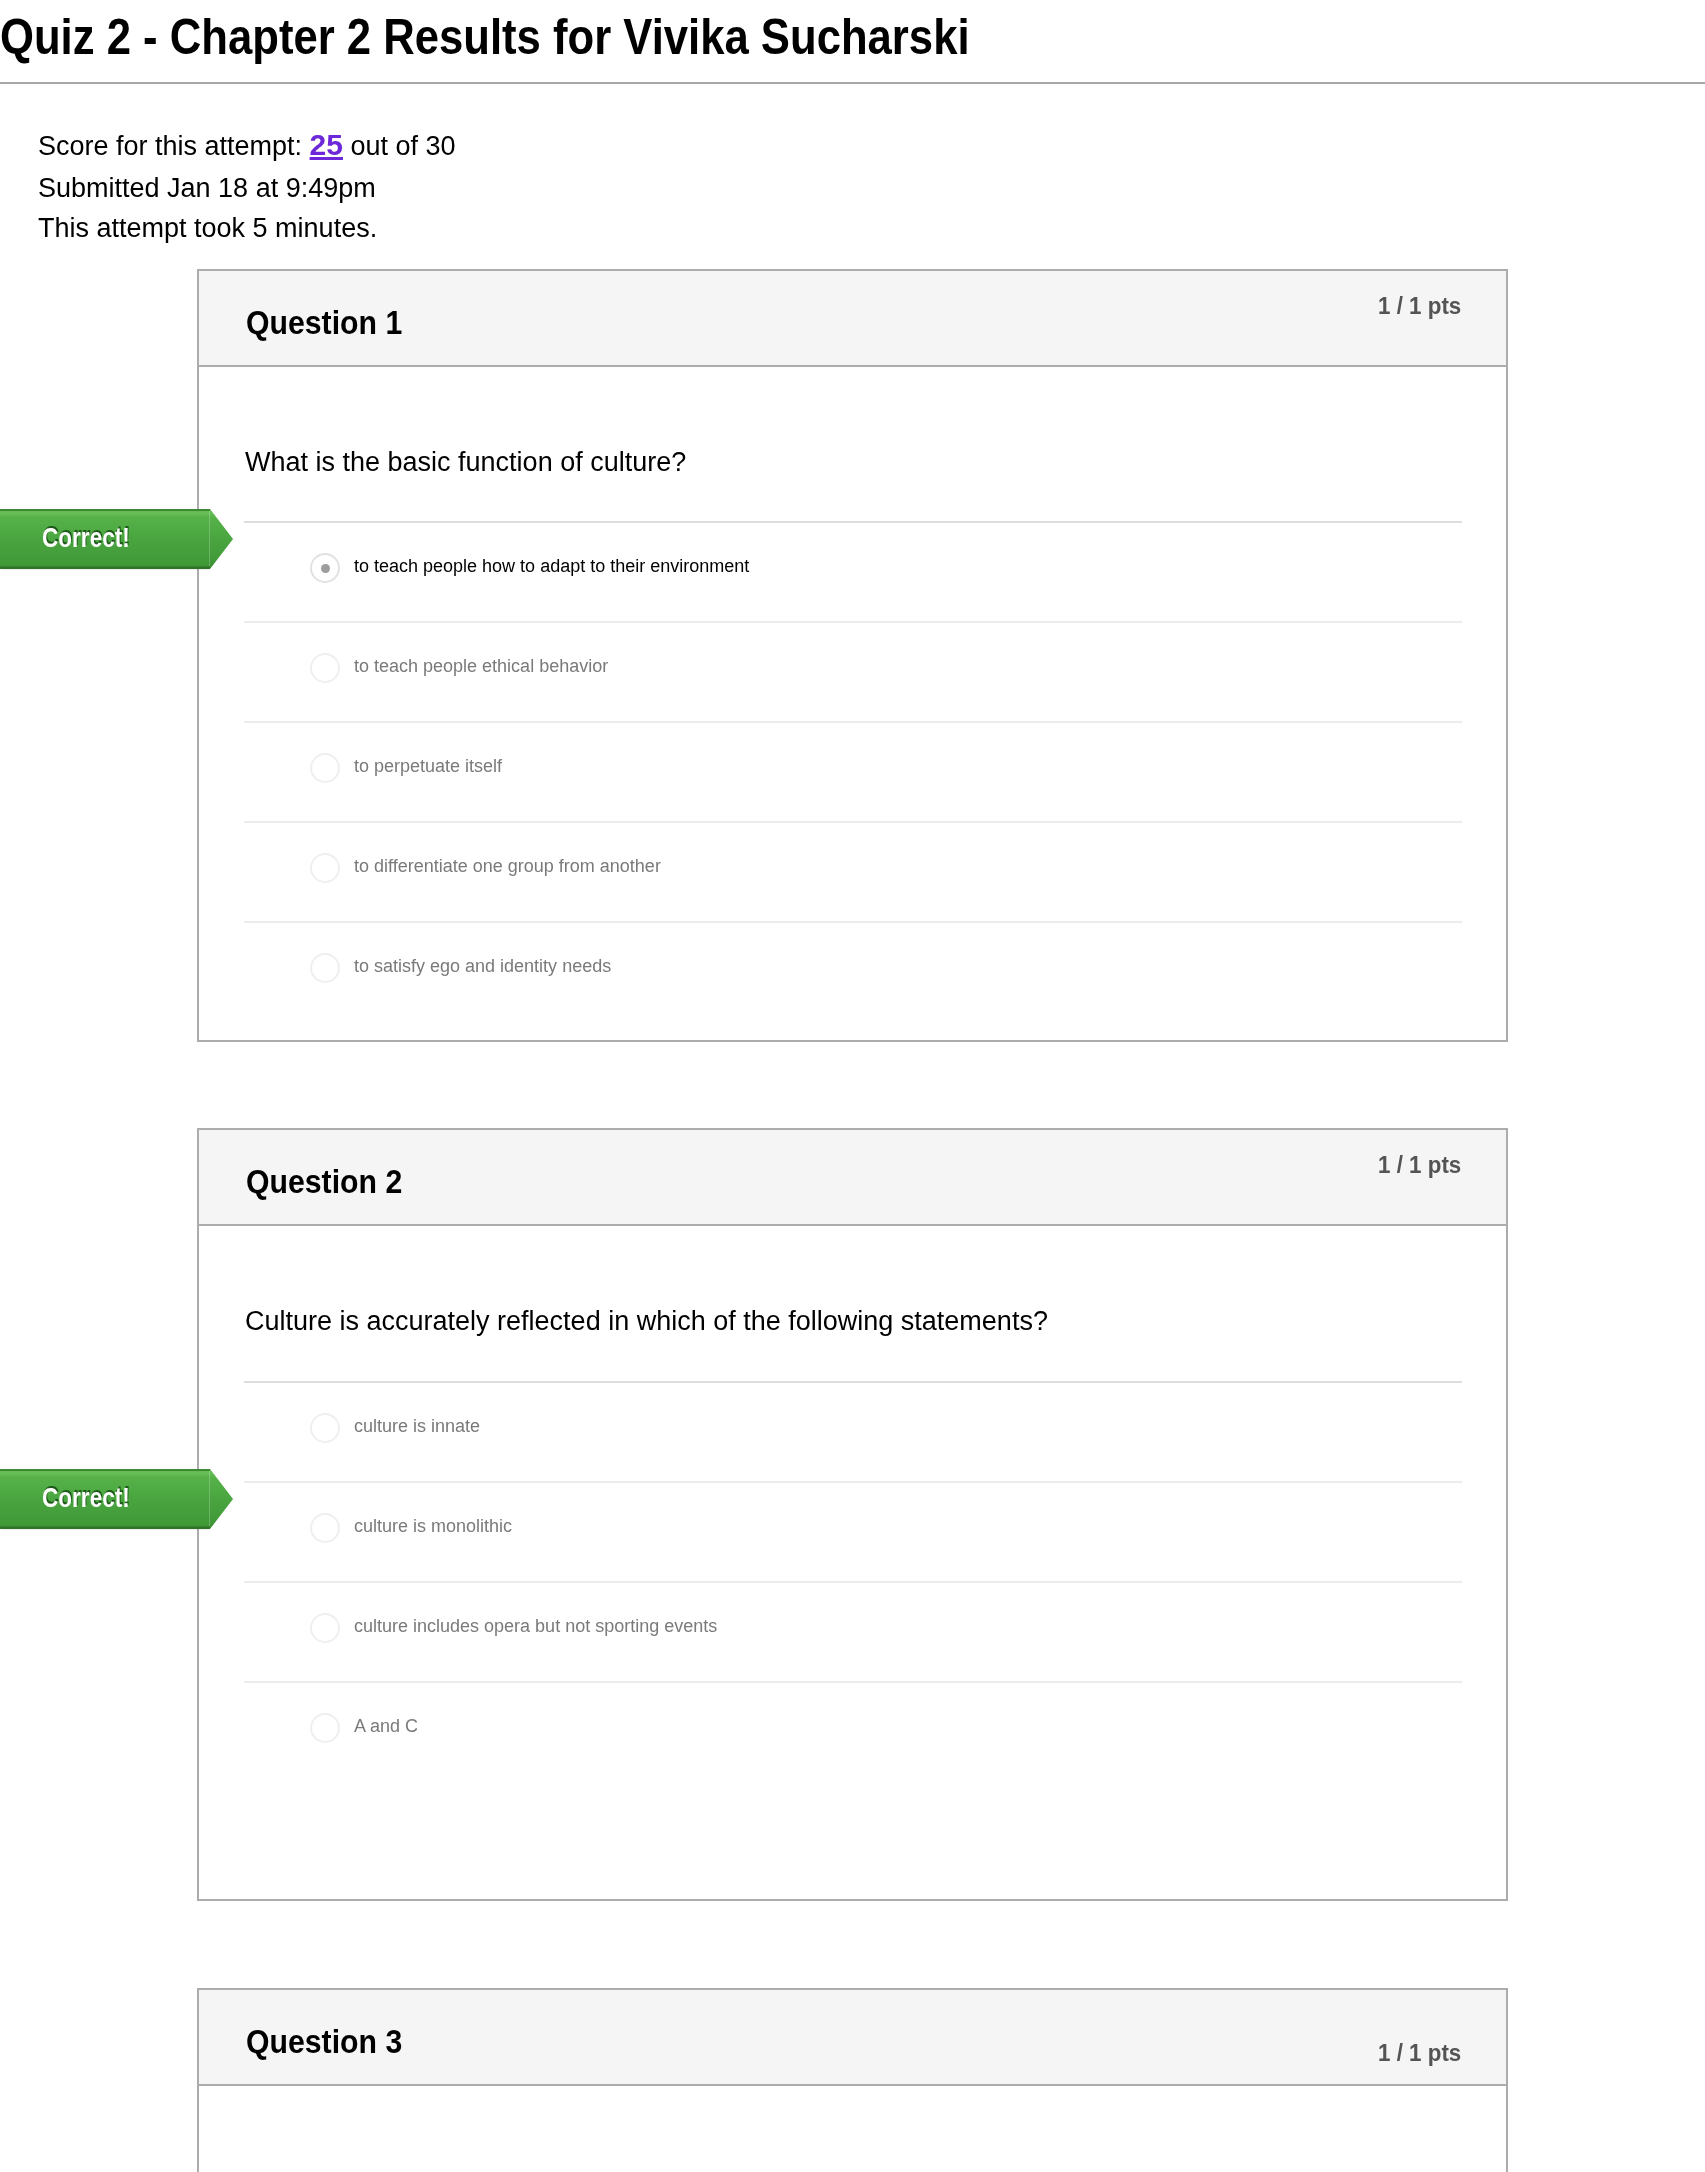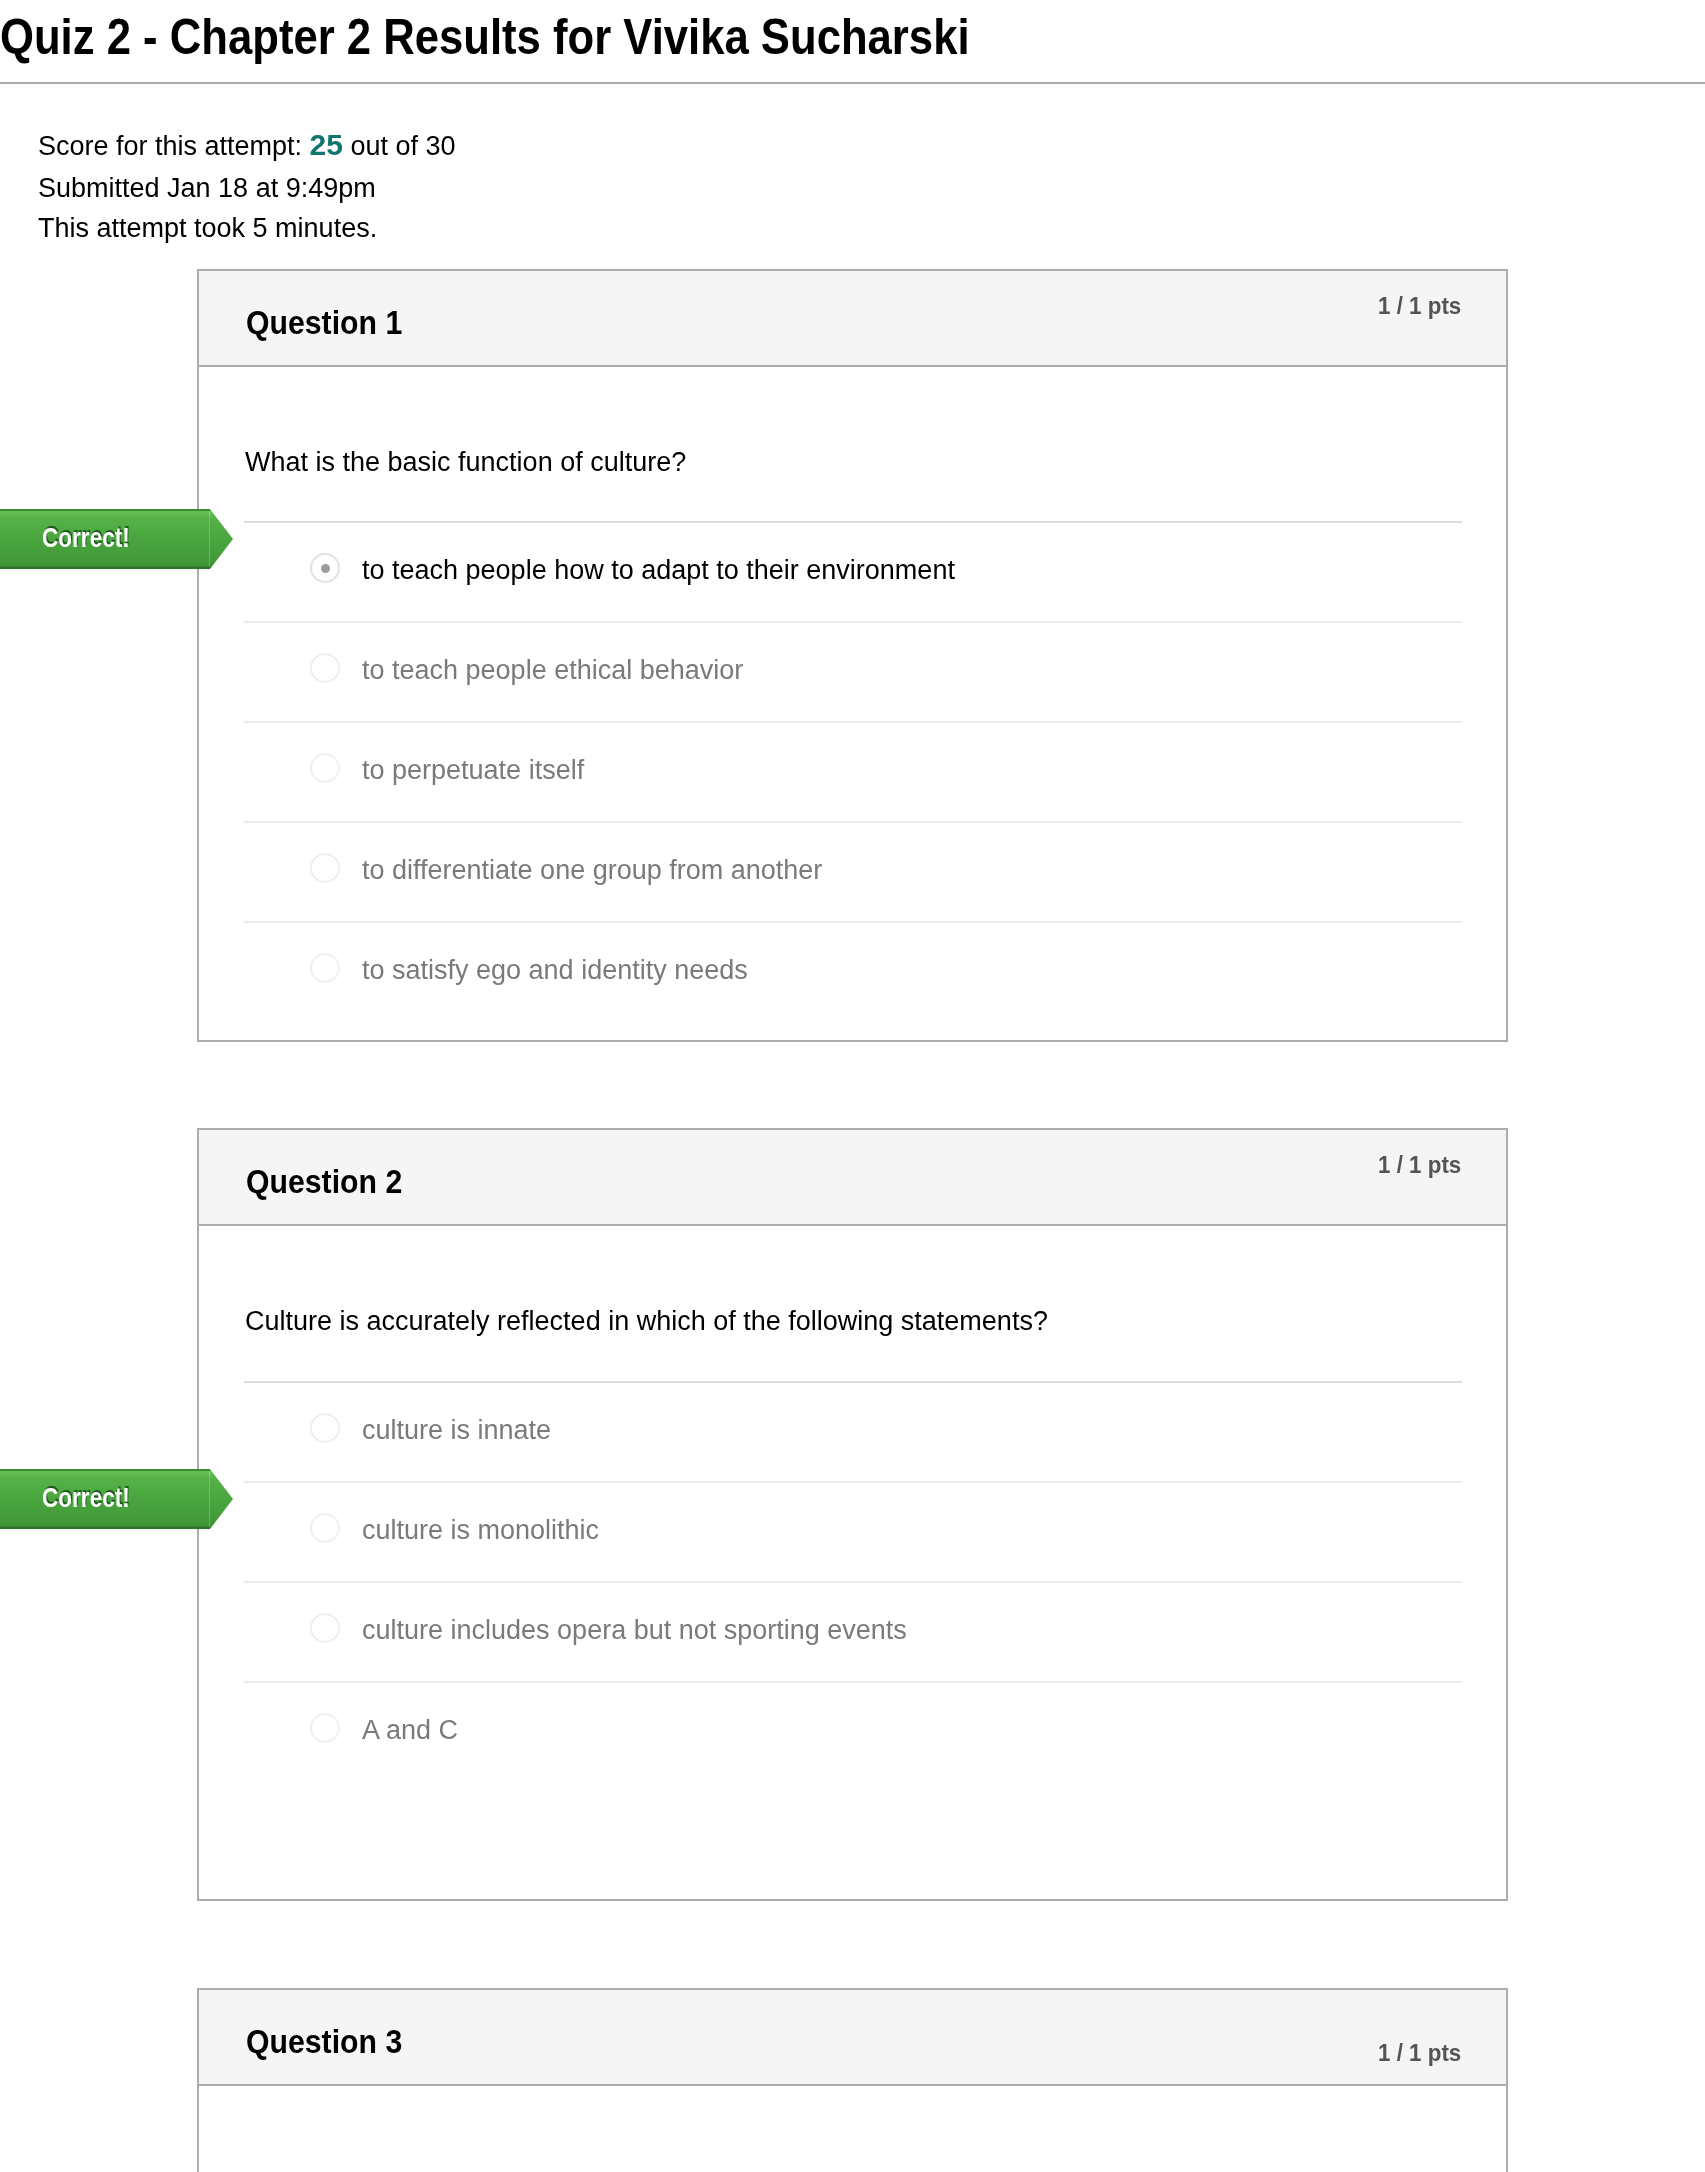--- a/index.html
+++ b/index.html
@@ -44,21 +44,21 @@
     left: 38px;
     top: 0;
     font-size: 27px;
     color: #000000;
     white-space: nowrap;
   }
   .attempt-summary > div { position: absolute; left: 0; line-height: 1; white-space: nowrap; }
   .attempt-summary > div:nth-child(1) { top: 130px; }
   .attempt-summary > div:nth-child(2) { top: 175px; }
   .attempt-summary > div:nth-child(3) { top: 215px; }
-  .score-value { font-weight: 700; color: #0f766e; font-size: 30px; }
+  .score-value { font-weight: 700; color: #6d28d9; font-size: 30px; text-decoration: underline; }
 
   
   .question {
     position: absolute;
     left: 197px;
     width: 1311px;
     border: 2.1px solid #acacac;
     box-sizing: border-box;
     background: #ffffff;
   }
@@ -132,23 +132,23 @@
   .radio .dot {
     position: absolute;
     left: 50%; top: 50%;
     width: 9px; height: 9px;
     margin-left: -4.5px; margin-top: -4.5px;
     border-radius: 50%;
     background: #9d9d9d;
   }
   .answer-text {
     position: absolute;
-    left: 118px;
+    left: 110px;
     top: 34px;
-    font-size: 27px;
+    font-size: 18px;
     line-height: 1;
     color: #7a7a7a;
     white-space: nowrap;
   }
   .answer.selected .answer-text { color: #000000; }
 
   
   .badge {
     position: absolute;
     height: 60px;

